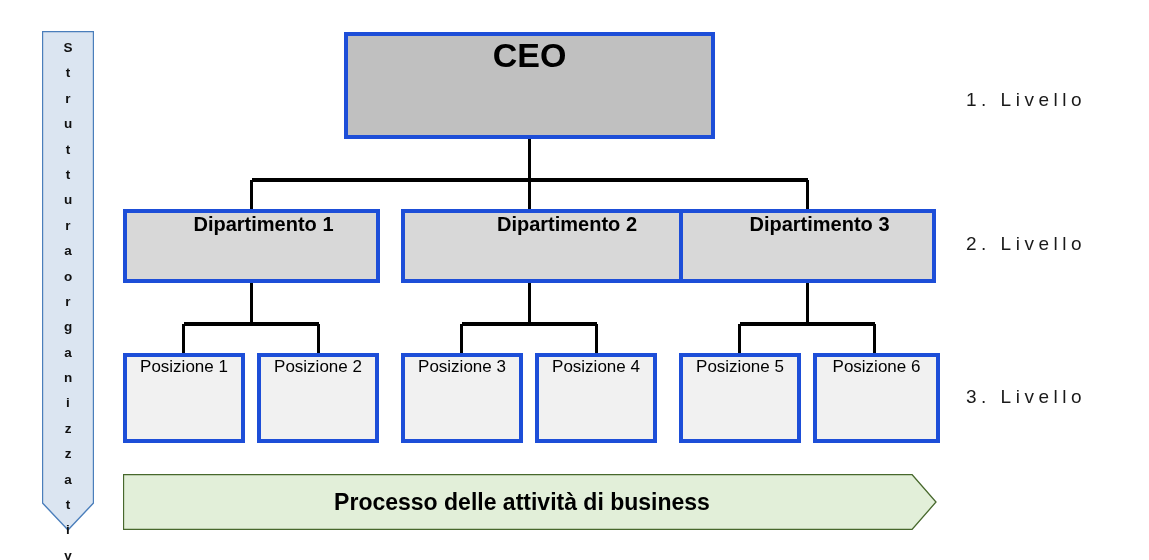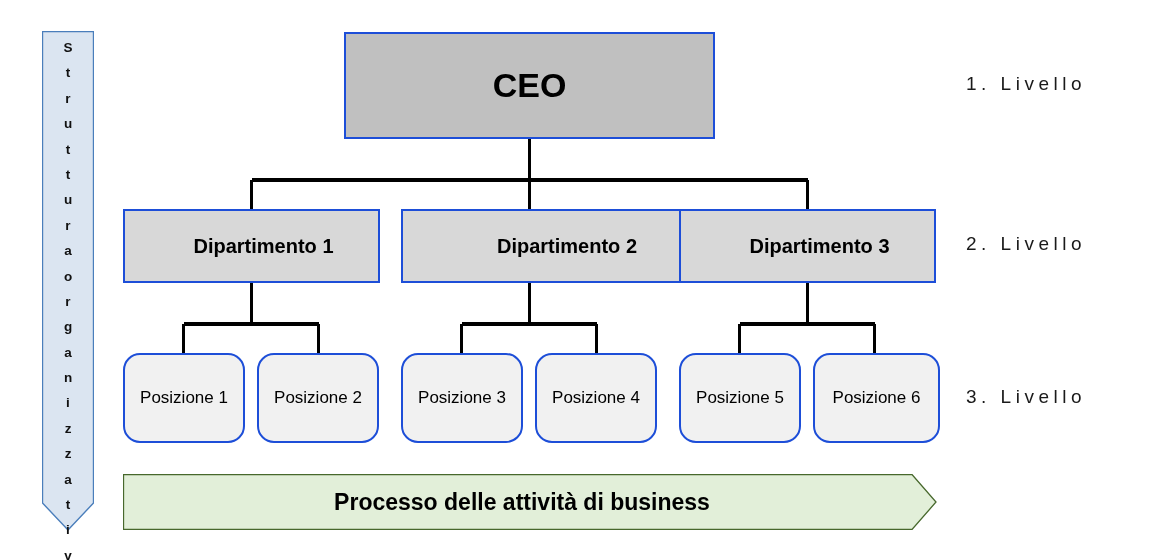--- a/index.html
+++ b/index.html
@@ -48,43 +48,42 @@
     display: block;
     height: 25.4px;
     line-height: 25.4px;
   }
   .vert-arrow-label span.gap { height: 25.4px; }
 
   
   .node {
     position: absolute;
     box-sizing: border-box;
-    border: 2px solid #1d4ed8;
+    border: 4px solid #1d4ed8;
     display: flex;
-    align-items: center;
+    align-items: flex-start;
     justify-content: center;
     text-align: center;
     color: #000000;
   }
   .node-ceo {
     background: #c0c0c0;
     font-size: 34px;
     font-weight: bold;
   }
   .node-dept {
     background: #d8d8d8;
     font-size: 20px;
     font-weight: bold;
     padding-left: 24px;
   }
   .node-pos {
     background: #f1f1f1;
     font-size: 17px;
     font-weight: normal;
-    border-radius: 17px;
   }
 
   
   .connectors {
     position: absolute;
     left: 0;
     top: 0;
     width: 1149px;
     height: 560px;
     pointer-events: none;
@@ -212,21 +211,21 @@
   <div class="node node-pos" style="left:535px; top:353px; width:122px; height:90px;">
     <span>Posizione 4</span>
   </div>
   <div class="node node-pos" style="left:679px; top:353px; width:122px; height:90px;">
     <span>Posizione 5</span>
   </div>
   <div class="node node-pos" style="left:813px; top:353px; width:127px; height:90px;">
     <span>Posizione 6</span>
   </div>
 
-  <div class="level-label" style="left:966px; top:73px;">1. Livello</div>
+  <div class="level-label" style="left:966px; top:89px;">1. Livello</div>
   <div class="level-label" style="left:966px; top:233px;">2. Livello</div>
   <div class="level-label" style="left:966px; top:386px;">3. Livello</div>
 
   <div class="process-arrow">
     <svg width="814" height="56" viewBox="0 0 814 56" xmlns="http://www.w3.org/2000/svg">
       <polygon points="0.5,0.5 789,0.5 813,28 789,55.5 0.5,55.5" fill="#e2efd9" stroke="#47682c" stroke-width="1.3"></polygon>
     </svg>
     <div class="process-arrow-label">Processo delle attività di business</div>
   </div>
 

